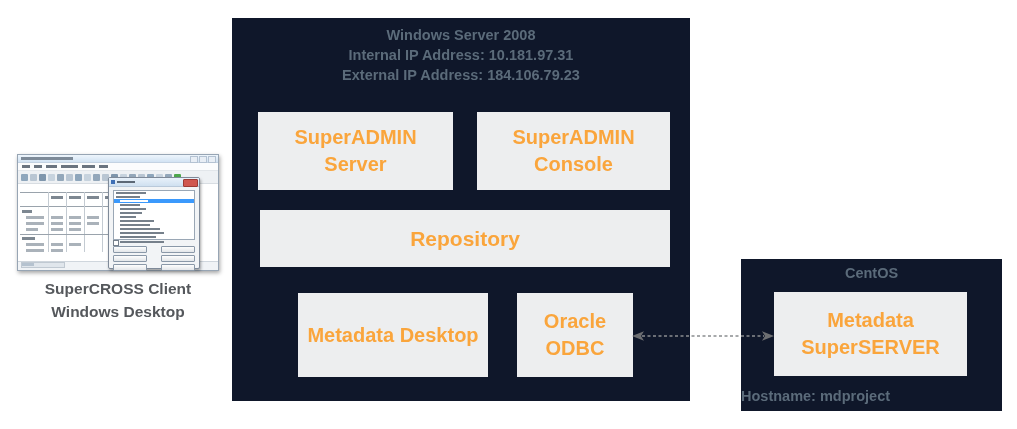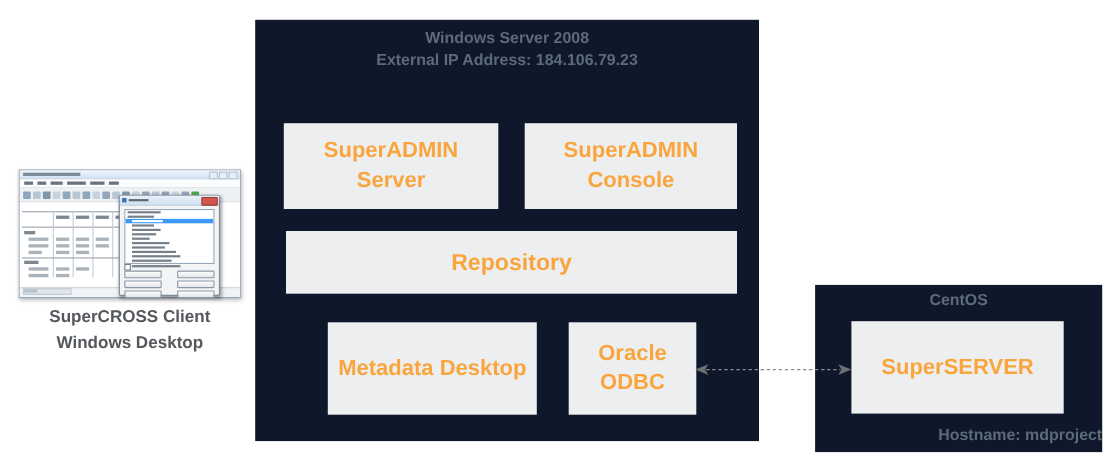--- a/index.html
+++ b/index.html
@@ -21,21 +21,21 @@
     display:flex;flex-direction:column;align-items:center;justify-content:center;
     color:#faa53c;font-weight:bold;text-align:center;
   }
   .node .l1,.node .l2,.node .single{font-size:20px;line-height:27px;}
   .node-superserver .single{font-size:21px;}
   .centos-title{
     position:absolute;left:0;right:0;top:6px;text-align:center;
     color:#5b6b7a;font-weight:bold;font-size:14.5px;
   }
   .centos-host{
-    position:absolute;left:0;right:0;bottom:7px;text-align:right;
+    position:absolute;left:0;right:0;bottom:7px;text-align:left;
     color:#5b6b7a;font-weight:bold;font-size:14.5px;
   }
 
   
   .conn{position:absolute;left:628px;top:326px;width:150px;height:20px;}
 
   
   .client-caption{
     position:absolute;left:10px;top:277px;width:216px;text-align:center;
     color:#55585c;font-weight:bold;font-size:15.5px;line-height:23px;
@@ -98,20 +98,21 @@
   .dlg-btn{height:5px;background:linear-gradient(#fdfdfd,#e3e6e9);border:0.5px solid #8a98a8;border-radius:1px;}
 </style>
 </head>
 <body>
 
 <div class="canvas">
 
   <div class="group" style="left:232px;top:18px;width:458px;height:383px;">
     <div class="group-header">
       <div>Windows Server 2008</div>
+      <div>Internal IP Address: 10.181.97.31</div>
       <div>External IP Address: 184.106.79.23</div>
     </div>
 
     <div class="node" style="left:26px;top:94px;width:195px;height:78px;">
       <div class="l1">SuperADMIN</div>
       <div class="l2">Server</div>
     </div>
 
     <div class="node" style="left:245px;top:94px;width:193px;height:78px;">
       <div class="l1">SuperADMIN</div>
@@ -128,20 +129,21 @@
 
     <div class="node" style="left:285px;top:275px;width:116px;height:84px;">
       <div class="l1">Oracle</div>
       <div class="l2">ODBC</div>
     </div>
   </div>
 
   <div class="group" style="left:741px;top:259px;width:261px;height:152px;">
     <div class="centos-title">CentOS</div>
     <div class="node" style="left:33px;top:33px;width:193px;height:84px;">
+      <div class="l1">Metadata</div>
       <div class="l2">SuperSERVER</div>
     </div>
     <div class="centos-host">Hostname: mdproject</div>
   </div>
 
   <svg class="conn" viewBox="0 0 150 20">
     <line x1="14" y1="10" x2="136" y2="10" stroke="#8a8d90" stroke-width="1.3" stroke-dasharray="3,2.5"></line>
     <polygon points="4,10 16,5.2 13,10 16,14.8" fill="#6d6f72"></polygon>
     <polygon points="146,10 134,5.2 137,10 134,14.8" fill="#6d6f72"></polygon>
   </svg>

